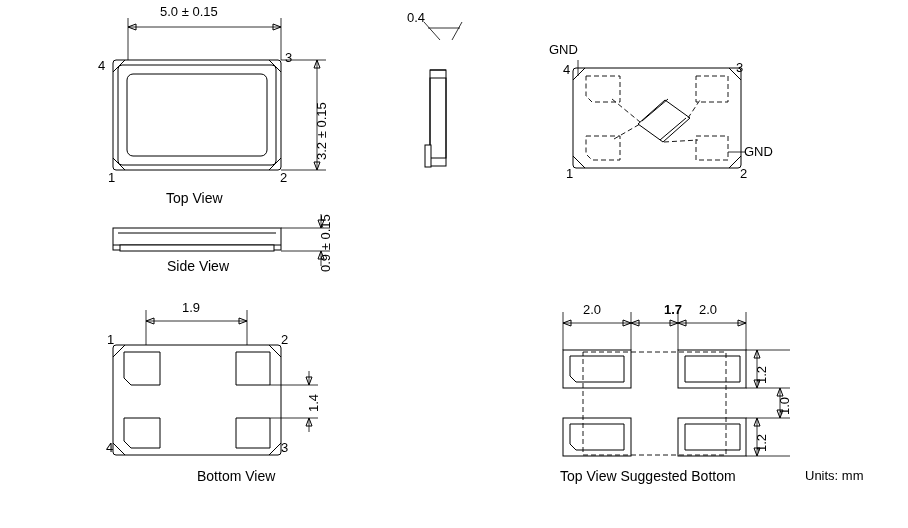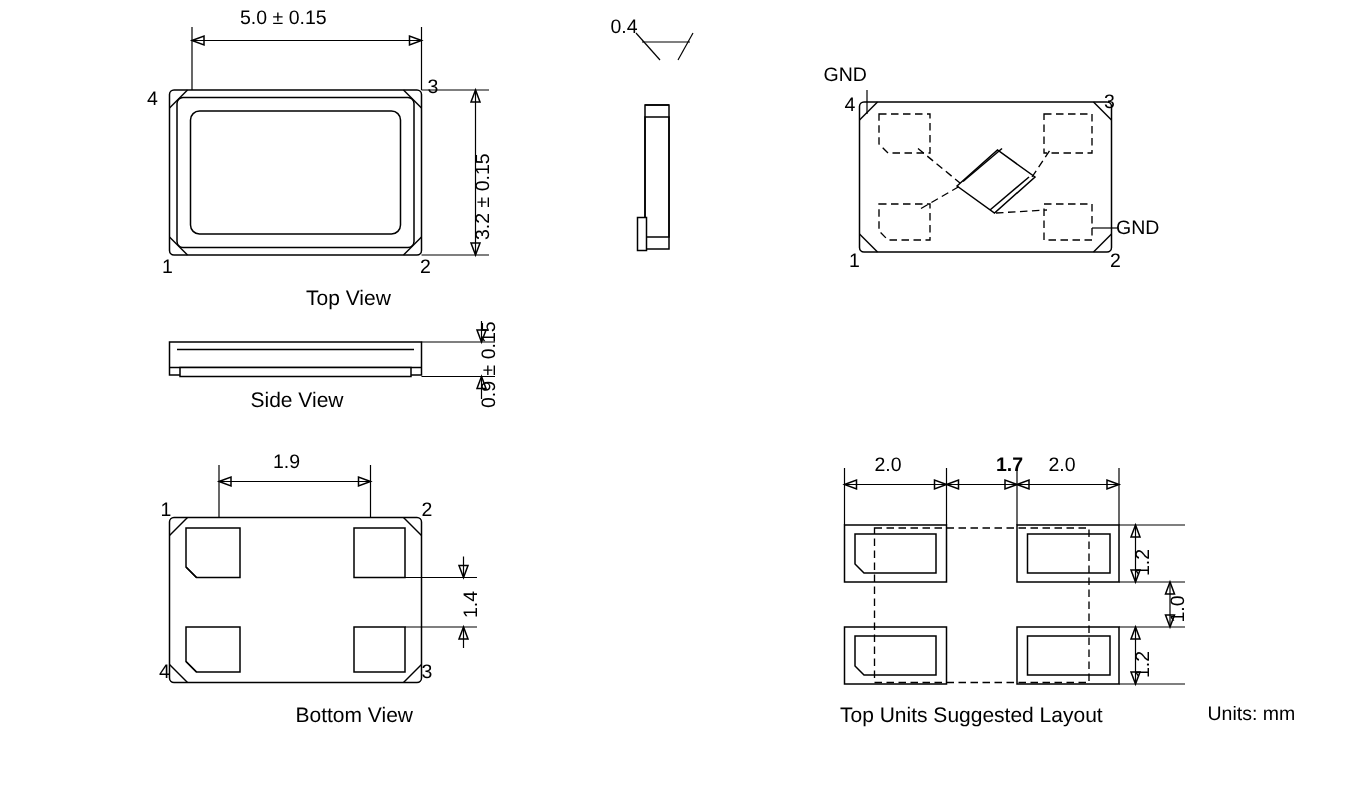--- a/index.html
+++ b/index.html
@@ -51,21 +51,21 @@
     <path class="ln" d="M317 60 l-3 8 l6 0 z" fill="#000"></path>
     <path class="ln" d="M317 170 l-3 -8 l6 0 z" fill="#000"></path>
   </svg>
 
   <div class="lbl" style="left:160px;top:4px;">5.0 ± 0.15</div>
   <div class="lbl vert" style="left:314px;top:160px;transform:rotate(-90deg);">3.2 ± 0.15</div>
   <div class="lbl" style="left:98px;top:58px;">4</div>
   <div class="lbl" style="left:285px;top:50px;">3</div>
   <div class="lbl" style="left:108px;top:170px;">1</div>
   <div class="lbl" style="left:280px;top:170px;">2</div>
-  <div class="lbl title" style="left:166px;top:190px;margin-left:38px;">Top View</div>
+  <div class="lbl title" style="left:166px;top:190px;">Top View</div>
 
   <svg width="908" height="528">
 
     <path class="ln-thin" d="M424 22 L440 40"></path>
     <path class="ln-thin" d="M462 22 L452 40"></path>
     <path class="ln-thin" d="M428 28 L460 28"></path>
 
     <rect class="body-fill" x="430" y="70" width="16" height="96"></rect>
     <rect class="ln" x="430" y="78" width="16" height="80"></rect>
     <path class="ln" d="M430 70 L446 70"></path>
@@ -207,17 +207,17 @@
     <path class="ln-thin" d="M757 418 L757 456"></path>
     <path class="ln" d="M757 418 l-3 8 l6 0 z" fill="#000"></path>
     <path class="ln" d="M757 456 l-3 -8 l6 0 z" fill="#000"></path>
   </svg>
   <div class="lbl" style="left:583px;top:302px;">2.0</div>
   <div class="lbl" style="left:664px;top:302px;font-weight:bold;">1.7</div>
   <div class="lbl" style="left:699px;top:302px;">2.0</div>
   <div class="lbl vert" style="left:754px;top:384px;transform:rotate(-90deg);">1.2</div>
   <div class="lbl vert" style="left:777px;top:415px;transform:rotate(-90deg);">1.0</div>
   <div class="lbl vert" style="left:754px;top:452px;transform:rotate(-90deg);">1.2</div>
-  <div class="lbl title" style="left:560px;top:468px;">Top Units Suggested Layout</div>
+  <div class="lbl title" style="left:560px;top:468px;">Top View Suggested Bottom</div>
 
   <div class="lbl" style="left:805px;top:468px;">Units: mm</div>
 
 </div>
 
 </body></html>

